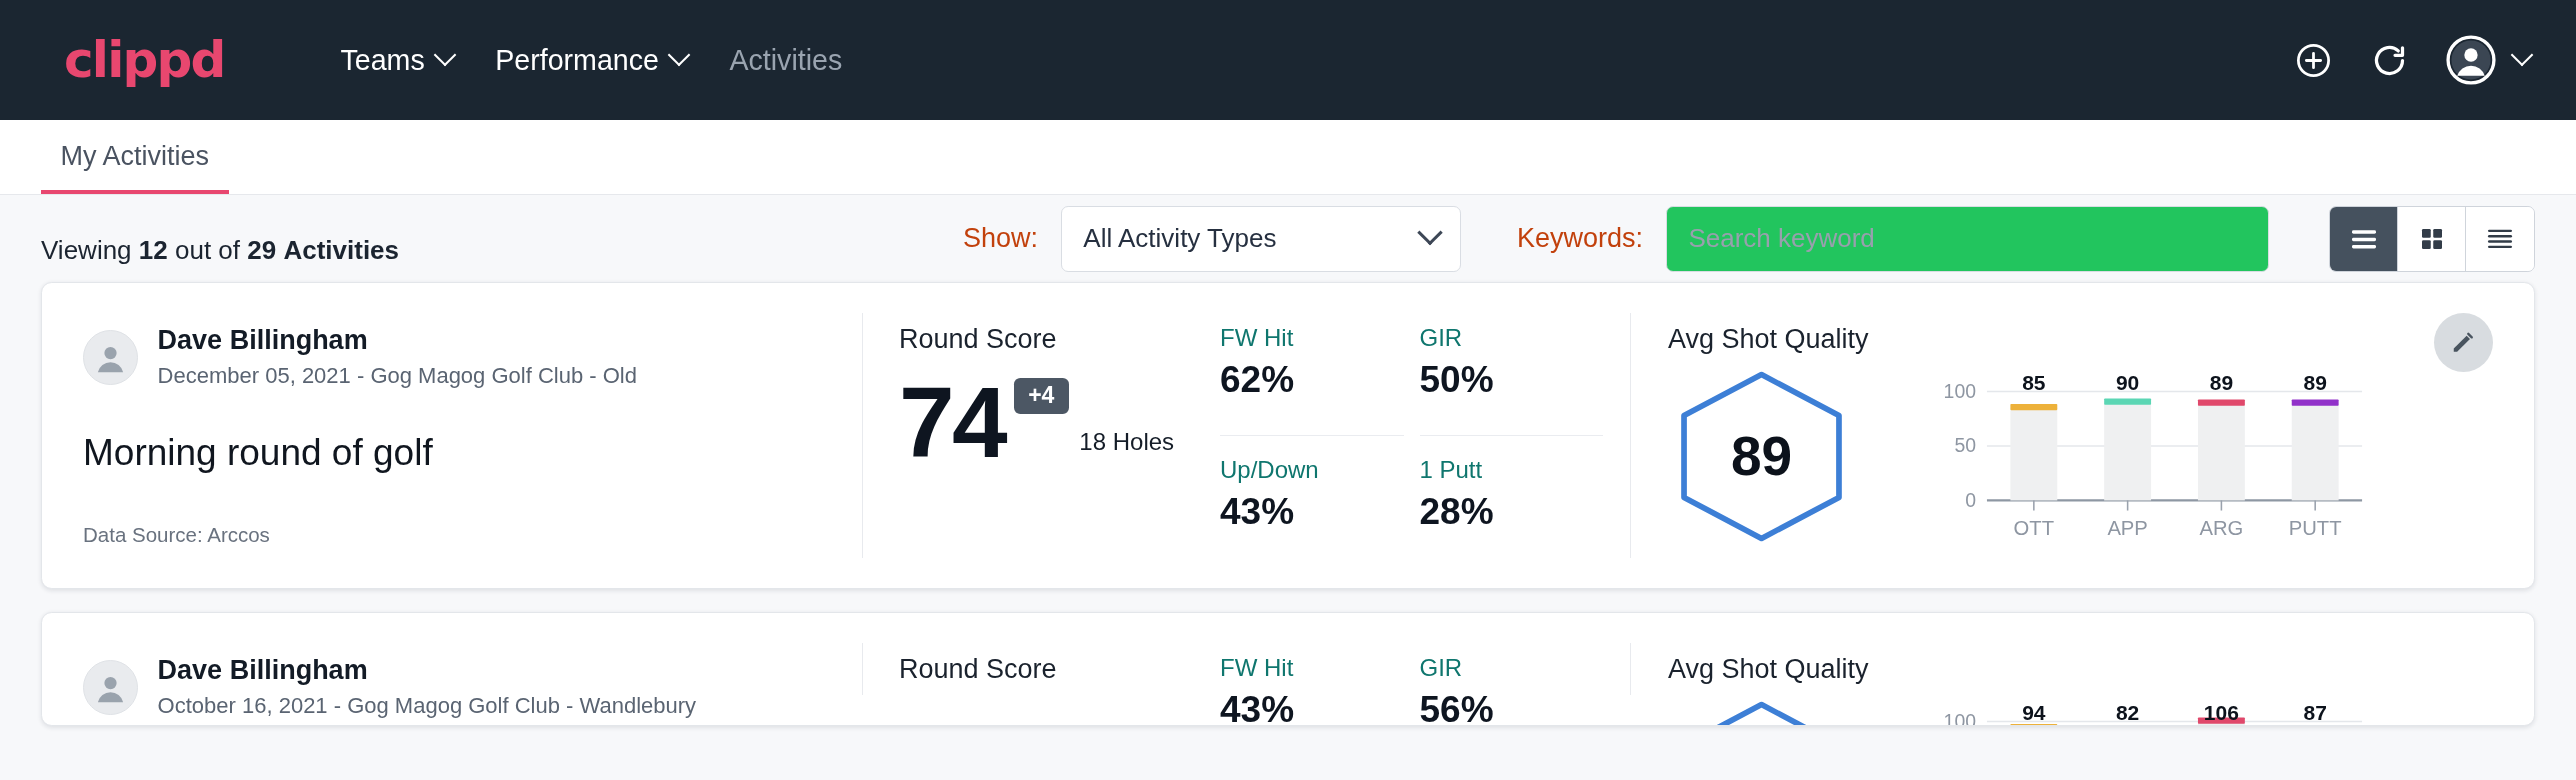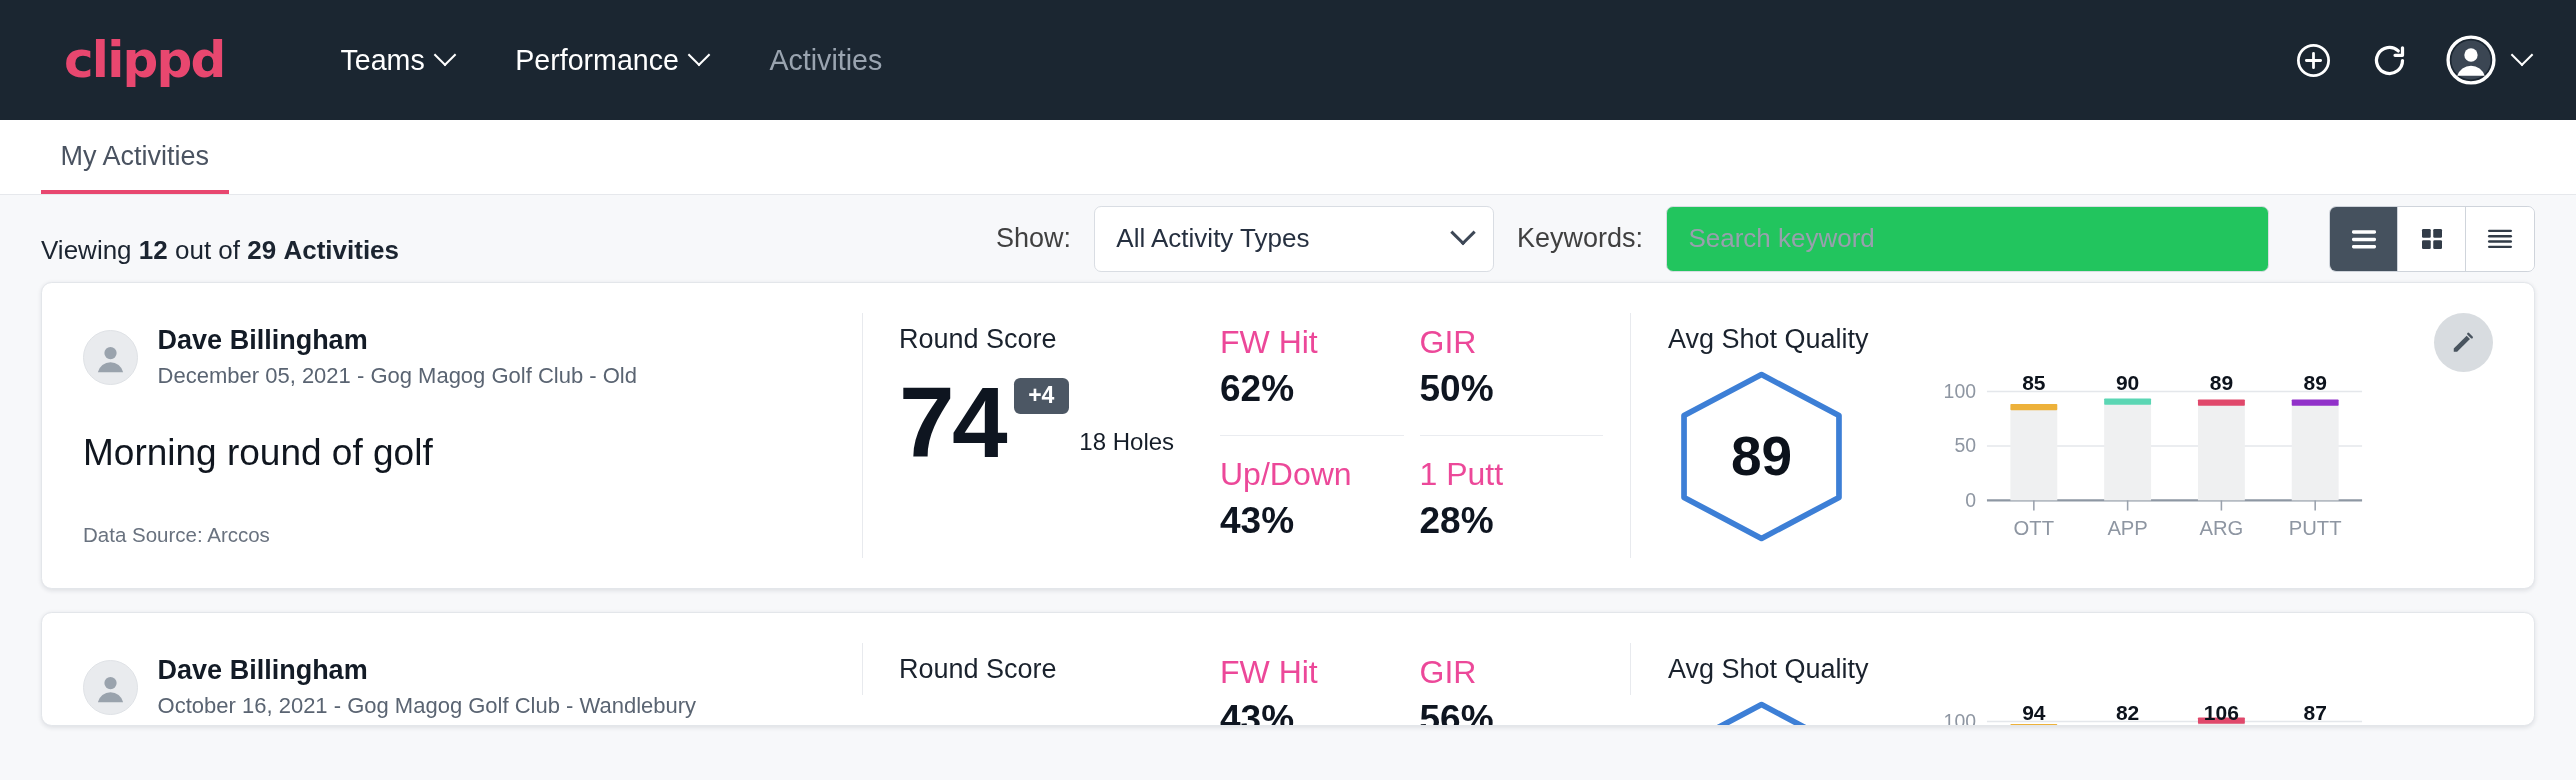--- a/index.html
+++ b/index.html
@@ -19,21 +19,21 @@
     padding: 0 46px 0 64px;
   }
   .logo {
     font-size: 50px;
     font-weight: 700;
     color: #e8476f;
     letter-spacing: -1.8px;
     margin-right: 116px;
     font-family: "DejaVu Sans", sans-serif;
   }
-  .nav { display: flex; align-items: center; gap: 62px; }
+  .nav { display: flex; align-items: center; gap: 42px; }
   .nav-item {
     display: flex; align-items: center; gap: 12.5px;
     color: #ffffff; font-size: 28.6px; cursor: pointer;
   }
   .nav-item.muted { color: #9aa4b0; }
   .chev {
     width: 16px; height: 16px;
     border-right: 2.7px solid currentColor;
     border-bottom: 2.7px solid currentColor;
     transform: rotate(45deg) translate(-3.6px,-3.6px);
@@ -66,21 +66,21 @@
     display: flex; align-items: center;
     padding: 0 41px;
     gap: 0;
   }
   .viewing { font-size: 26px; color: #1b2430; margin-top: 23px; }
   .viewing b { font-weight: 700; }
   .filter-mid {
     margin-left: auto; margin-right: 0;
     display: flex; align-items: center; gap: 23px;
   }
-  .label { font-size: 27px; color: #404040; }
+  .label { font-size: 27px; color: #c2410c; margin-left: 33px; }
   .select {
     width: 400px; height: 66px;
     border: 0.9px solid #d9dde3; border-radius: 7.1px;
     background: #fff;
     display: flex; align-items: center;
     padding: 0 21.4px;
     font-size: 26px; color: #263040;
     cursor: pointer;
   }
   .select .sv { flex: 1; }
@@ -173,21 +173,21 @@
     width: 411px;
     padding: 10.7px 27px 10.7px 0;
     border-right: 0.9px solid #e8eaee;
     display: grid;
     grid-template-columns: 1fr 1fr;
     grid-template-rows: auto auto;
     column-gap: 16px;
   }
   .stat { padding-right: 36px; }
   .stat.bordered { border-bottom: 0.9px solid #eaecf0; padding-bottom: 19.6px; margin-bottom: 19.6px; }
-  .stat-k { font-size: 32px; color: #ec4899; }
+  .stat-k { font-size: 24px; color: #0f766e; }
   .stat-v { font-size: 37px; font-weight: 700; color: #0e1520; margin-top: 7.1px; }
 
   
   .c-quality {
     flex: 1;
     padding: 10.7px 98px 10.7px 37px;
     display: flex; flex-direction: column;
   }
   .q-body { display: flex; align-items: center; gap: 16px; margin-top: 10.7px; }
   .hexwrap { position: relative; width: 187px; height: 179px; flex: none; }

